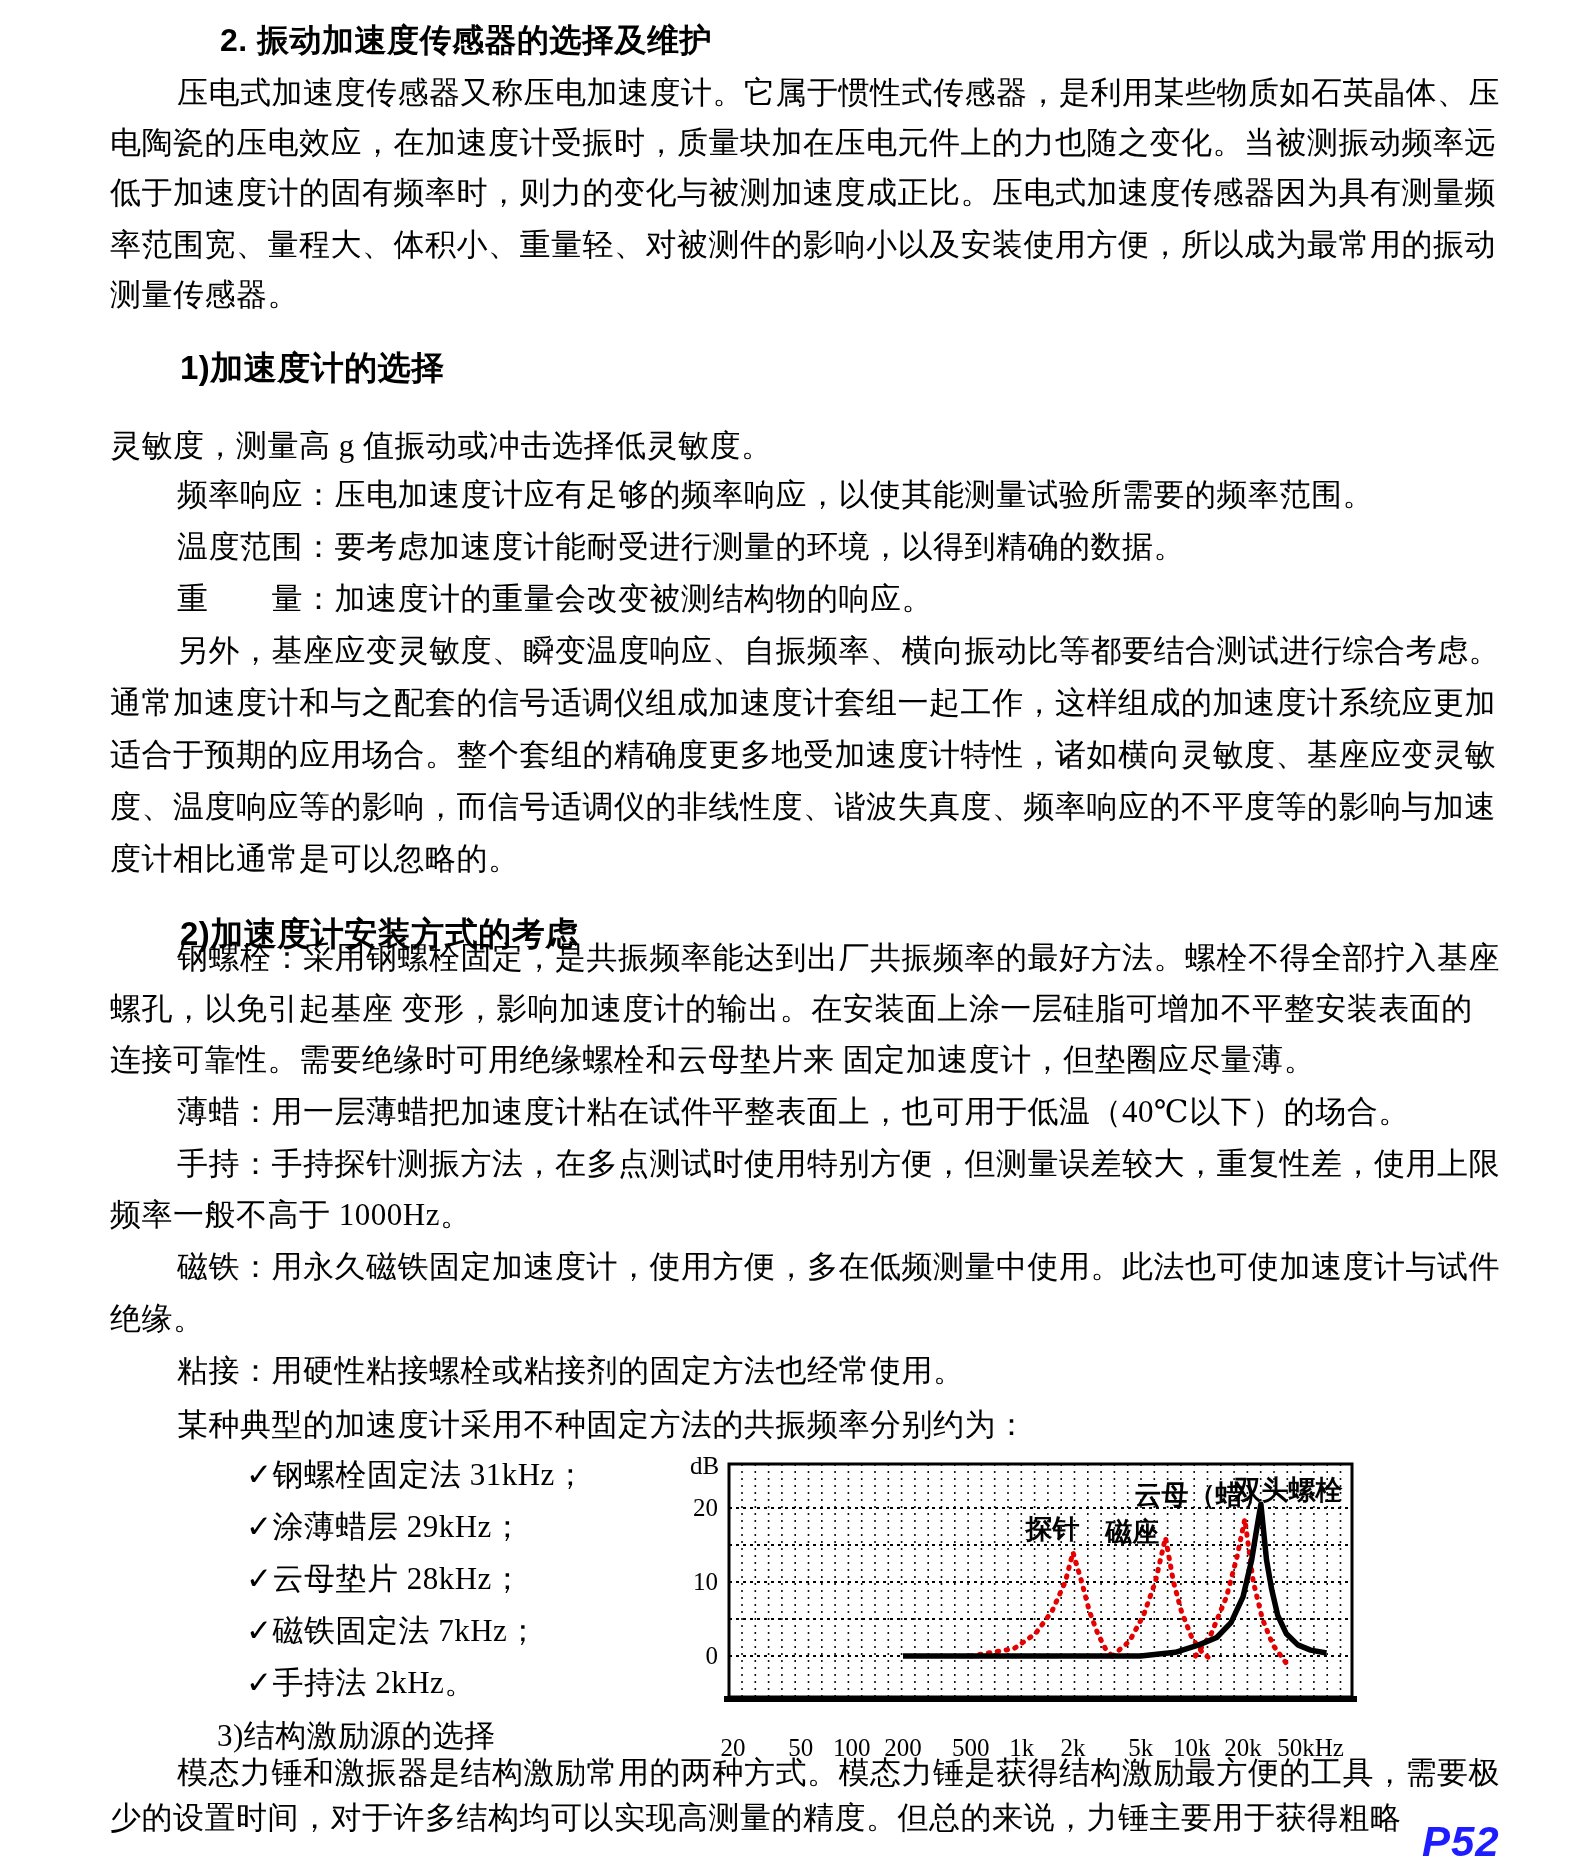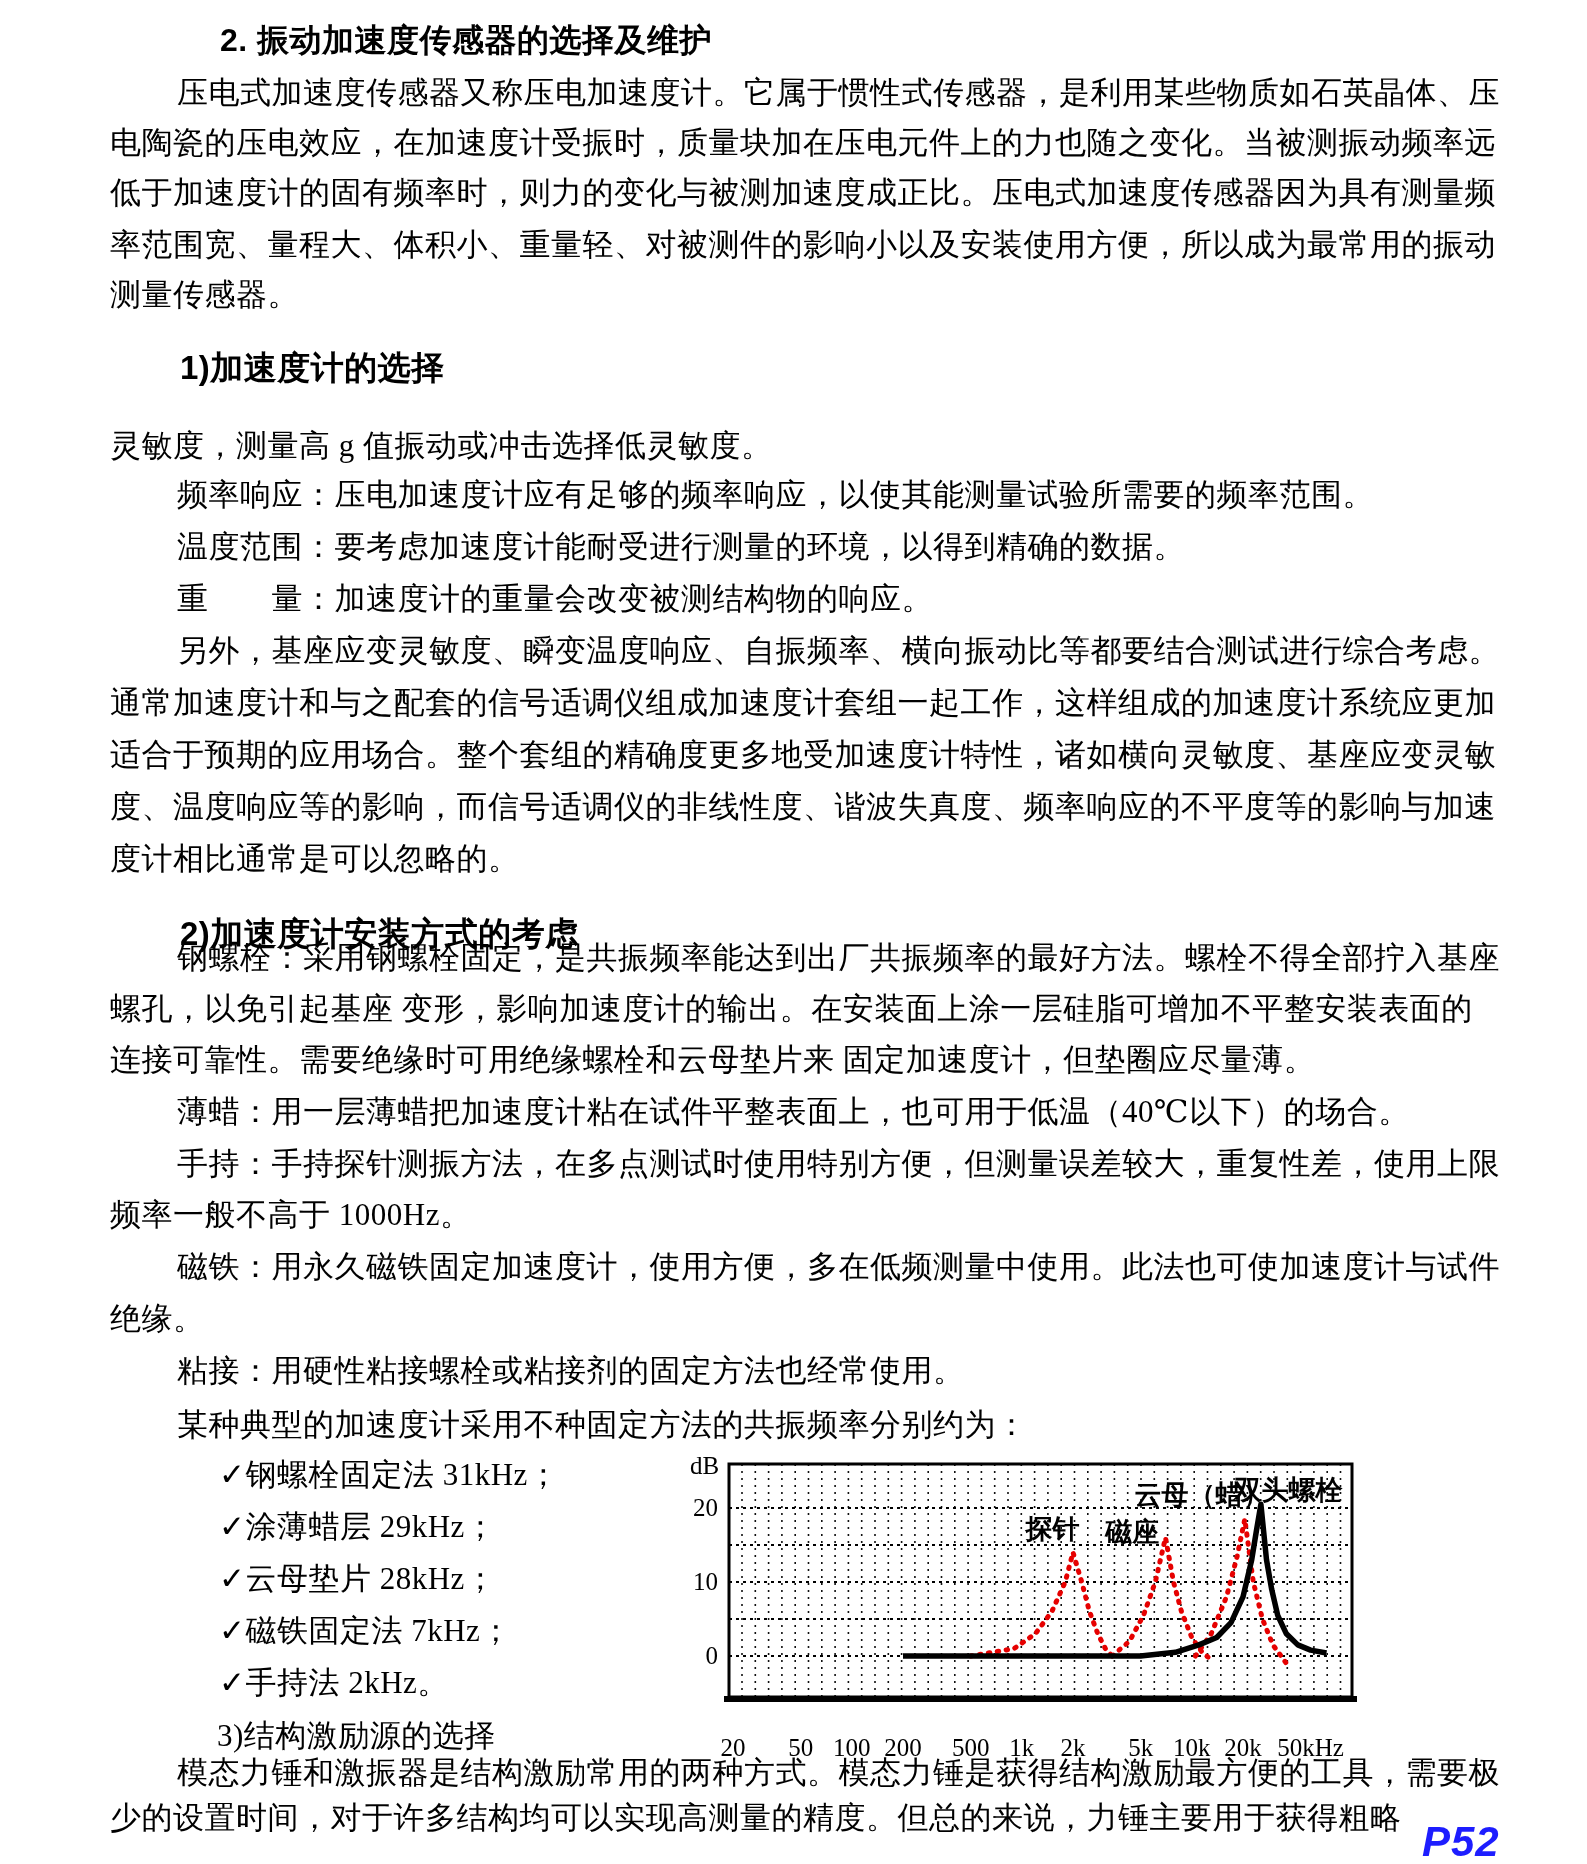--- a/index.html
+++ b/index.html
@@ -15,21 +15,21 @@
     position:absolute;
     white-space:nowrap;
     font-size:31px;
     line-height:36px;
     letter-spacing:0.5px;
   }
   .m   {left:110px;font-family:Liberation Serif, serif;}
   .ind {left:177px;}
   .h   {left:180px;font-family:"Liberation Sans","DejaVu Sans",sans-serif;font-weight:700;font-size:33px;margin-top:20px;}
   .title{left:172px;font-family:"Liberation Sans","DejaVu Sans",sans-serif;font-weight:700;font-size:32px;margin-left:48px;}
-  .chk {left:219px;text-align:center;}
+  .chk {left:246px;text-align:center;}
   .h3p {left:217px;}
   .pageno{
     position:absolute;left:1422px;top:1818px;
     font-family:"Liberation Sans","DejaVu Sans",sans-serif;
     font-style:italic;font-weight:700;font-size:42px;
     letter-spacing:1px;
   }
   .chartbox{position:absolute;left:680px;top:1440px;width:760px;height:340px;}
   svg text{font-family:"Liberation Serif","DejaVu Serif",serif;}
   svg text.cjk{font-family:"Liberation Sans","DejaVu Sans",sans-serif;font-weight:700;}

